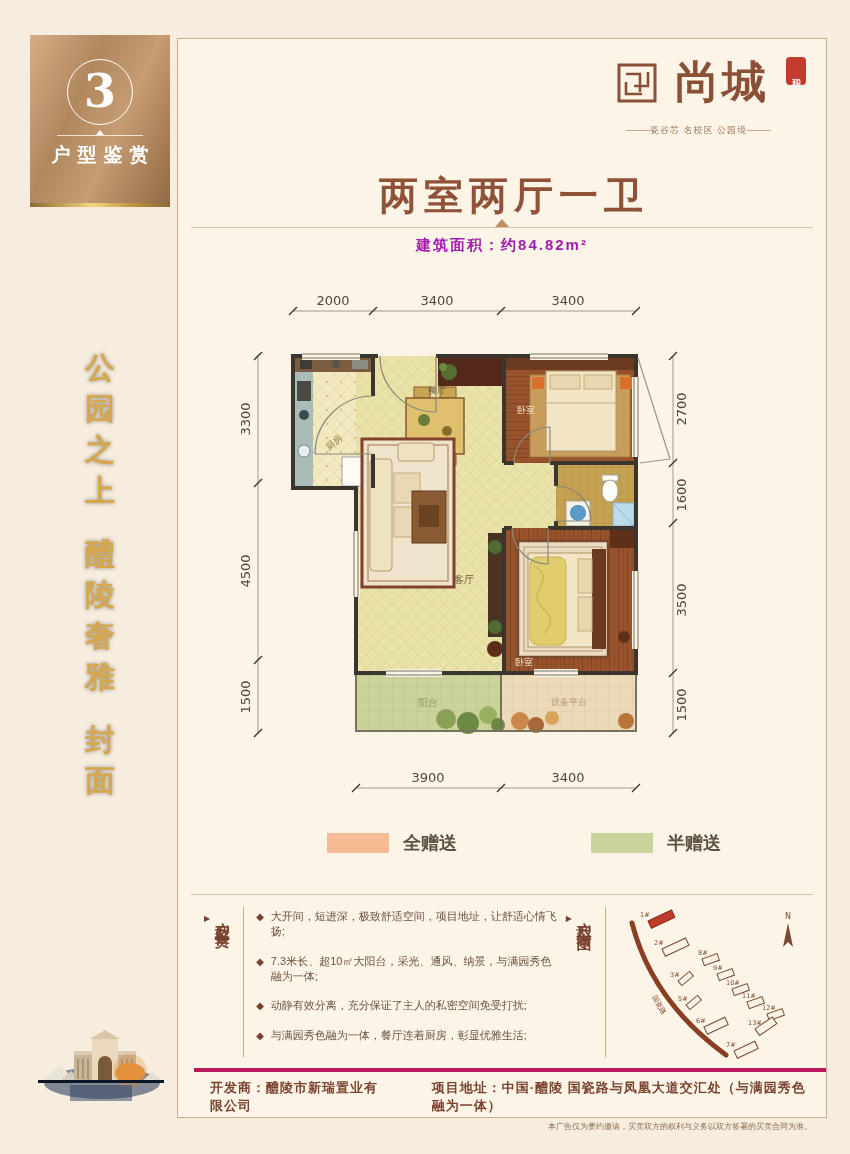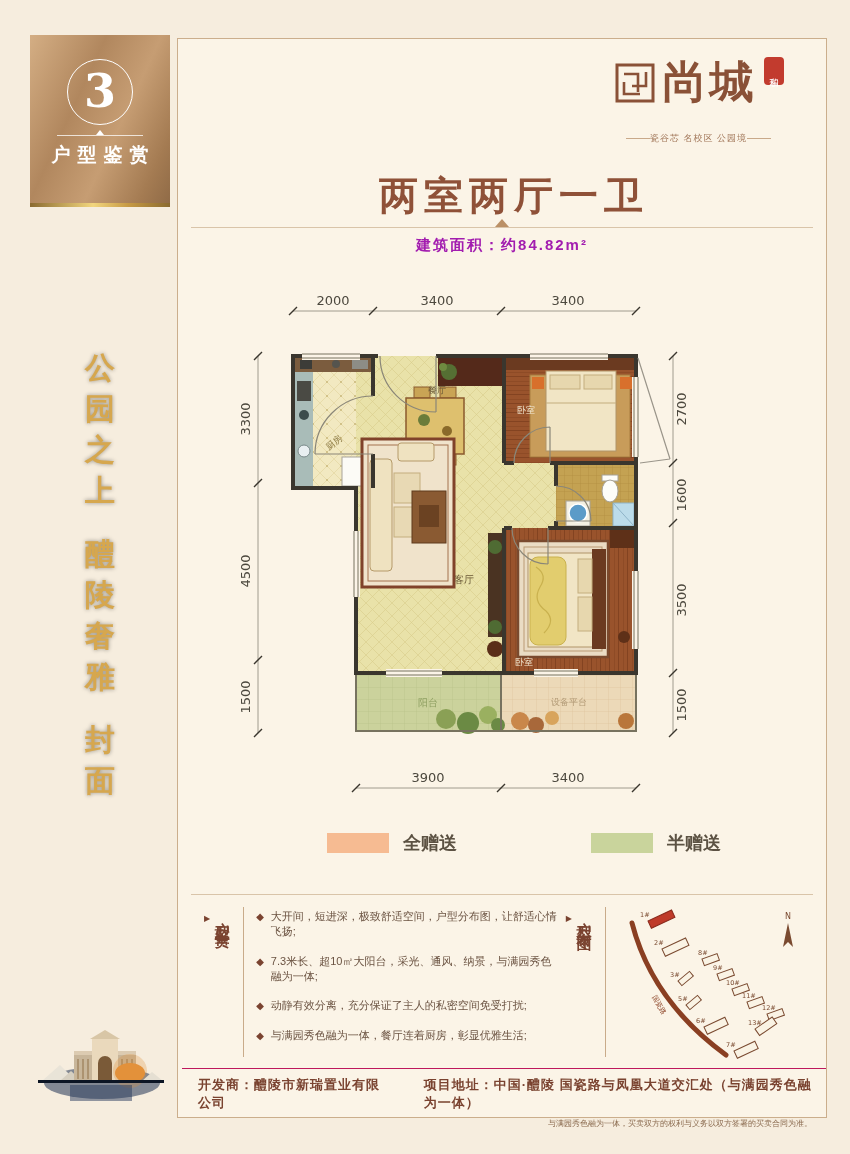--- a/index.html
+++ b/index.html
@@ -39,27 +39,27 @@
   }
   .slogan span.group-gap{margin-top:22px;}
   .building-illu{position:absolute;bottom:6px;left:0;}
   
   .main{
     position:absolute;left:177px;top:38px;width:648px;height:1078px;
     border:1px solid #cbae8c;background:#fbf4e7;
   }
   
   .logo{position:absolute;top:14px;right:20px;width:215px;text-align:center;}
-  .logo-row{display:flex;align-items:center;justify-content:center;gap:7px;}
+  .logo-row{display:flex;align-items:center;justify-content:flex-end;gap:17px;}
   .logo-name{font-size:44px;font-weight:bold;color:#8a5137;letter-spacing:3px;
     font-family:"DejaVu Serif","Liberation Serif",serif;}
   .seal{width:20px;height:28px;background:#c23b2e;color:#fff;font-size:9px;border-radius:4px;
     display:flex;align-items:center;justify-content:center;
     writing-mode:vertical-rl;text-orientation:upright;align-self:flex-start;margin-top:4px;}
-  .tagline{margin-top:20px;font-size:9px;color:#a3795c;letter-spacing:1px;
+  .tagline{margin-top:12px;font-size:9px;color:#a3795c;letter-spacing:1px;
     display:flex;align-items:center;justify-content:center;gap:0;}
   .tagline .tl{width:24px;height:1px;background:#c9a98a;display:inline-block;}
   
   .title{position:absolute;top:118px;left:0;width:100%;margin:12px;text-align:center;
     font-size:39px;font-weight:bold;color:#8f5138;letter-spacing:6px;}
   .title-rule{position:absolute;top:188px;left:13px;right:13px;height:1px;background:#d9c4a9;}
   .title-rule .tri{position:absolute;left:50%;top:-8px;margin-left:-7px;width:0;height:0;
     border-left:7px solid transparent;border-right:7px solid transparent;border-bottom:8px solid #bb9066;}
   .subtitle{position:absolute;top:197px;left:0;width:100%;text-align:center;
     font-size:15px;font-weight:bold;color:#a21caf;letter-spacing:2px;}
@@ -78,21 +78,21 @@
   .v-label-wrap{display:flex;align-items:flex-start;gap:2px;margin-top:4px;}
   .arrow{font-size:8px;color:#7a4330;margin-top:5px;}
   .v-label{writing-mode:vertical-rl;text-orientation:upright;font-size:15px;font-weight:bold;
     color:#7a4330;letter-spacing:4px;}
   .v-divider{width:1px;background:#c9ab8a;height:150px;margin:2px 12px 0 12px;}
   .feature-list{list-style:none;margin:4px 6px 0 0;padding:0;flex:1;display:flex;flex-direction:column;gap:15px;}
   .feature-list li{display:flex;gap:7px;font-size:11px;color:#6b5342;line-height:1.35;}
   .diamond{color:#7a4330;font-size:10px;line-height:1.5;}
   .sitemap{flex:0 0 auto;margin-top:0;}
   
-  .footer{position:absolute;left:4px;right:0;bottom:0;height:49px;border-top:1px solid #be185d;padding:7px 14px 0 16px;box-sizing:border-box;}
+  .footer{position:absolute;left:16px;right:0;bottom:0;height:49px;border-top:4px solid #be185d;padding:7px 14px 0 16px;box-sizing:border-box;}
   .footer-row{display:flex;gap:42px;font-size:13px;font-weight:bold;color:#7a4330;letter-spacing:1px;}
   .disclaimer{text-align:right;font-size:8px;color:#8a6a4e;margin-top:6px;}
 </style>
 </head>
 <body>
 
 <div class="page">
 
   <aside class="sidebar">
     <div class="sidebar-top">
@@ -393,21 +393,21 @@
 
     <section class="features">
       <div class="v-label-wrap">
         <span class="arrow">▶</span>
         <span class="v-label">户型鉴赏</span>
       </div>
       <div class="v-divider"></div>
       <ul class="feature-list">
         <li>
             <span class="diamond">◆</span>
-            <span>大开间，短进深，极致舒适空间，户型分布图，让舒适心情飞扬;</span>
+            <span>大开间，短进深，极致舒适空间，项目地址，让舒适心情飞扬;</span>
           </li>
         <li>
             <span class="diamond">◆</span>
             <span>7.3米长、超10㎡大阳台，采光、通风、纳景，与满园秀色融为一体;</span>
           </li>
         <li>
             <span class="diamond">◆</span>
             <span>动静有效分离，充分保证了主人的私密空间免受打扰;</span>
           </li>
         <li>
@@ -456,17 +456,17 @@
           <polygon points="170,18 175,42 170,37 165,42" fill="#7a4a30"></polygon>
         </g>
       </svg>
     </section>
 
     <footer class="footer">
       <div class="footer-row">
         <span>开发商：醴陵市新瑞置业有限公司</span>
         <span>项目地址：中国·醴陵 国瓷路与凤凰大道交汇处（与满园秀色融为一体）</span>
       </div>
-      <div class="disclaimer">与满园秀色融为一体，买卖双方的权利与义务以双方签署的买卖合同为准。</div>
+      <div class="disclaimer">本广告仅为要约邀请，买卖双方的权利与义务以双方签署的买卖合同为准。</div>
     </footer>
 
   </main>
 </div>
 
 </body></html>

